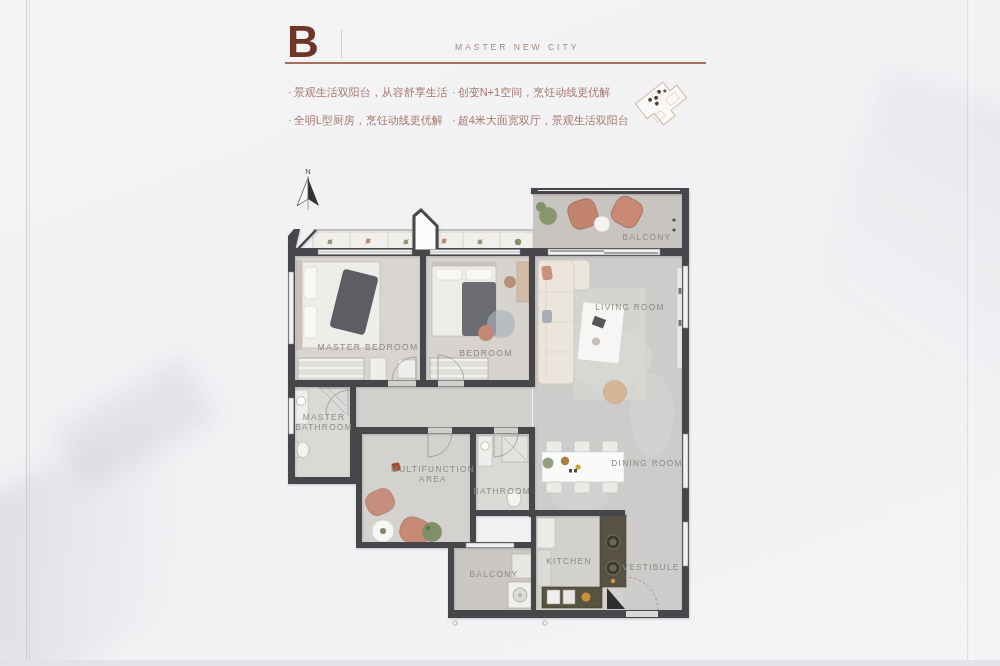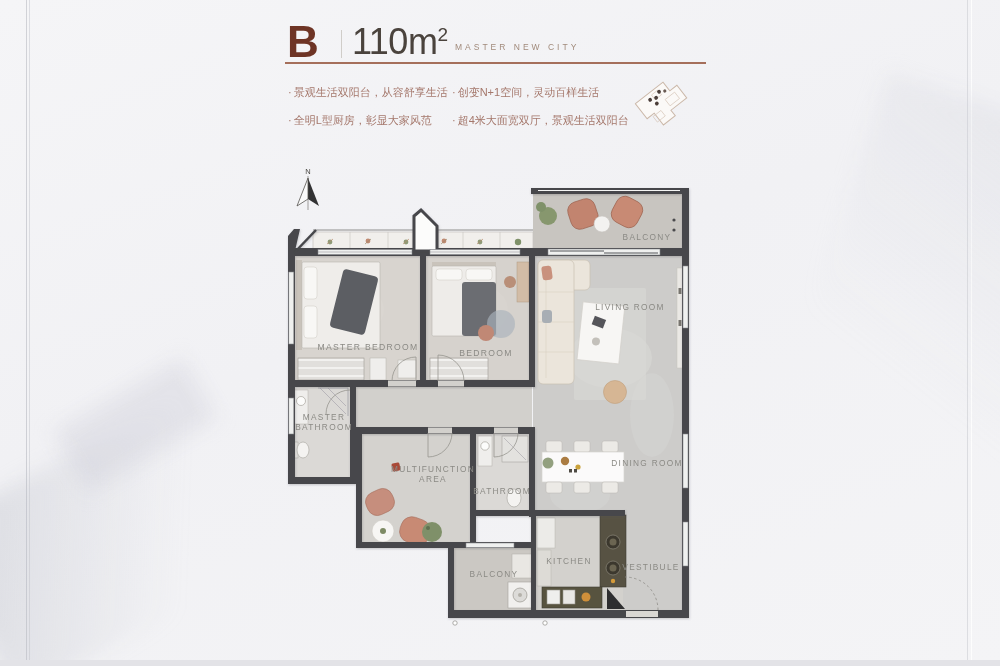--- a/index.html
+++ b/index.html
@@ -43,28 +43,27 @@
   <div class="fold f2" style="left:29px;"></div>
   <div class="fold f2" style="left:967px;"></div>
   <div class="fold" style="left:971px;background:rgba(255,255,255,.8);"></div>
   <div class="streak" style="left:-50px;top:430px;width:380px;height:190px;transform:rotate(-28deg);background:linear-gradient(120deg,rgba(185,188,198,.45),rgba(230,230,235,0) 60%);"></div>
   <div class="streak" style="left:60px;top:390px;width:150px;height:70px;transform:rotate(-30deg);background:rgba(198,200,210,.32);"></div>
   <div class="streak" style="left:820px;top:100px;width:250px;height:400px;transform:rotate(18deg);background:linear-gradient(200deg,rgba(203,205,214,.28),rgba(240,240,244,0) 70%);"></div>
   <div class="bottom-band"></div>
 
   <div class="unit">B</div>
   <div class="hdiv"></div>
-  <div class="area"><span>110m</span><sup>2</sup></div>
   <div class="proj">MASTER NEW CITY</div>
   <div class="hrule"></div>
 
   <div class="features">
     <div class="feat"><span class="dot">·</span><span>景观生活双阳台，从容舒享生活</span></div>
-    <div class="feat"><span class="dot">·</span><span>创变N+1空间，灵动百样生活</span></div>
-    <div class="feat"><span class="dot">·</span><span>全明L型厨房，彰显大家风范</span></div>
+    <div class="feat"><span class="dot">·</span><span>创变N+1空间，烹饪动线更优解</span></div>
+    <div class="feat"><span class="dot">·</span><span>全明L型厨房，烹饪动线更优解</span></div>
     <div class="feat"><span class="dot">·</span><span>超4米大面宽双厅，景观生活双阳台</span></div>
   </div>
 
   <svg class="sitemap" width="84" height="62" viewBox="0 0 84 62">
     <g transform="translate(42,30) rotate(-38)">
       <path d="M -22 -15 L 13 -15 L 13 -4 L 22 -4 L 22 12 L 2 12 L 2 19 L -13 19 L -13 4 L -22 4 Z" fill="#fbf9f7" stroke="#cbb8a9" stroke-width="1"></path>
       <rect x="-16" y="6" width="10" height="7" fill="none" stroke="#d8c8bb" stroke-width=".7"></rect>
       <rect x="4" y="0" width="12" height="8" fill="none" stroke="#d8c8bb" stroke-width=".7"></rect>
       <rect x="-4" y="-12" width="8" height="6" fill="none" stroke="#d8c8bb" stroke-width=".7"></rect>
       <circle cx="-8" cy="-9" r="1.9" fill="#4a3d38"></circle>

